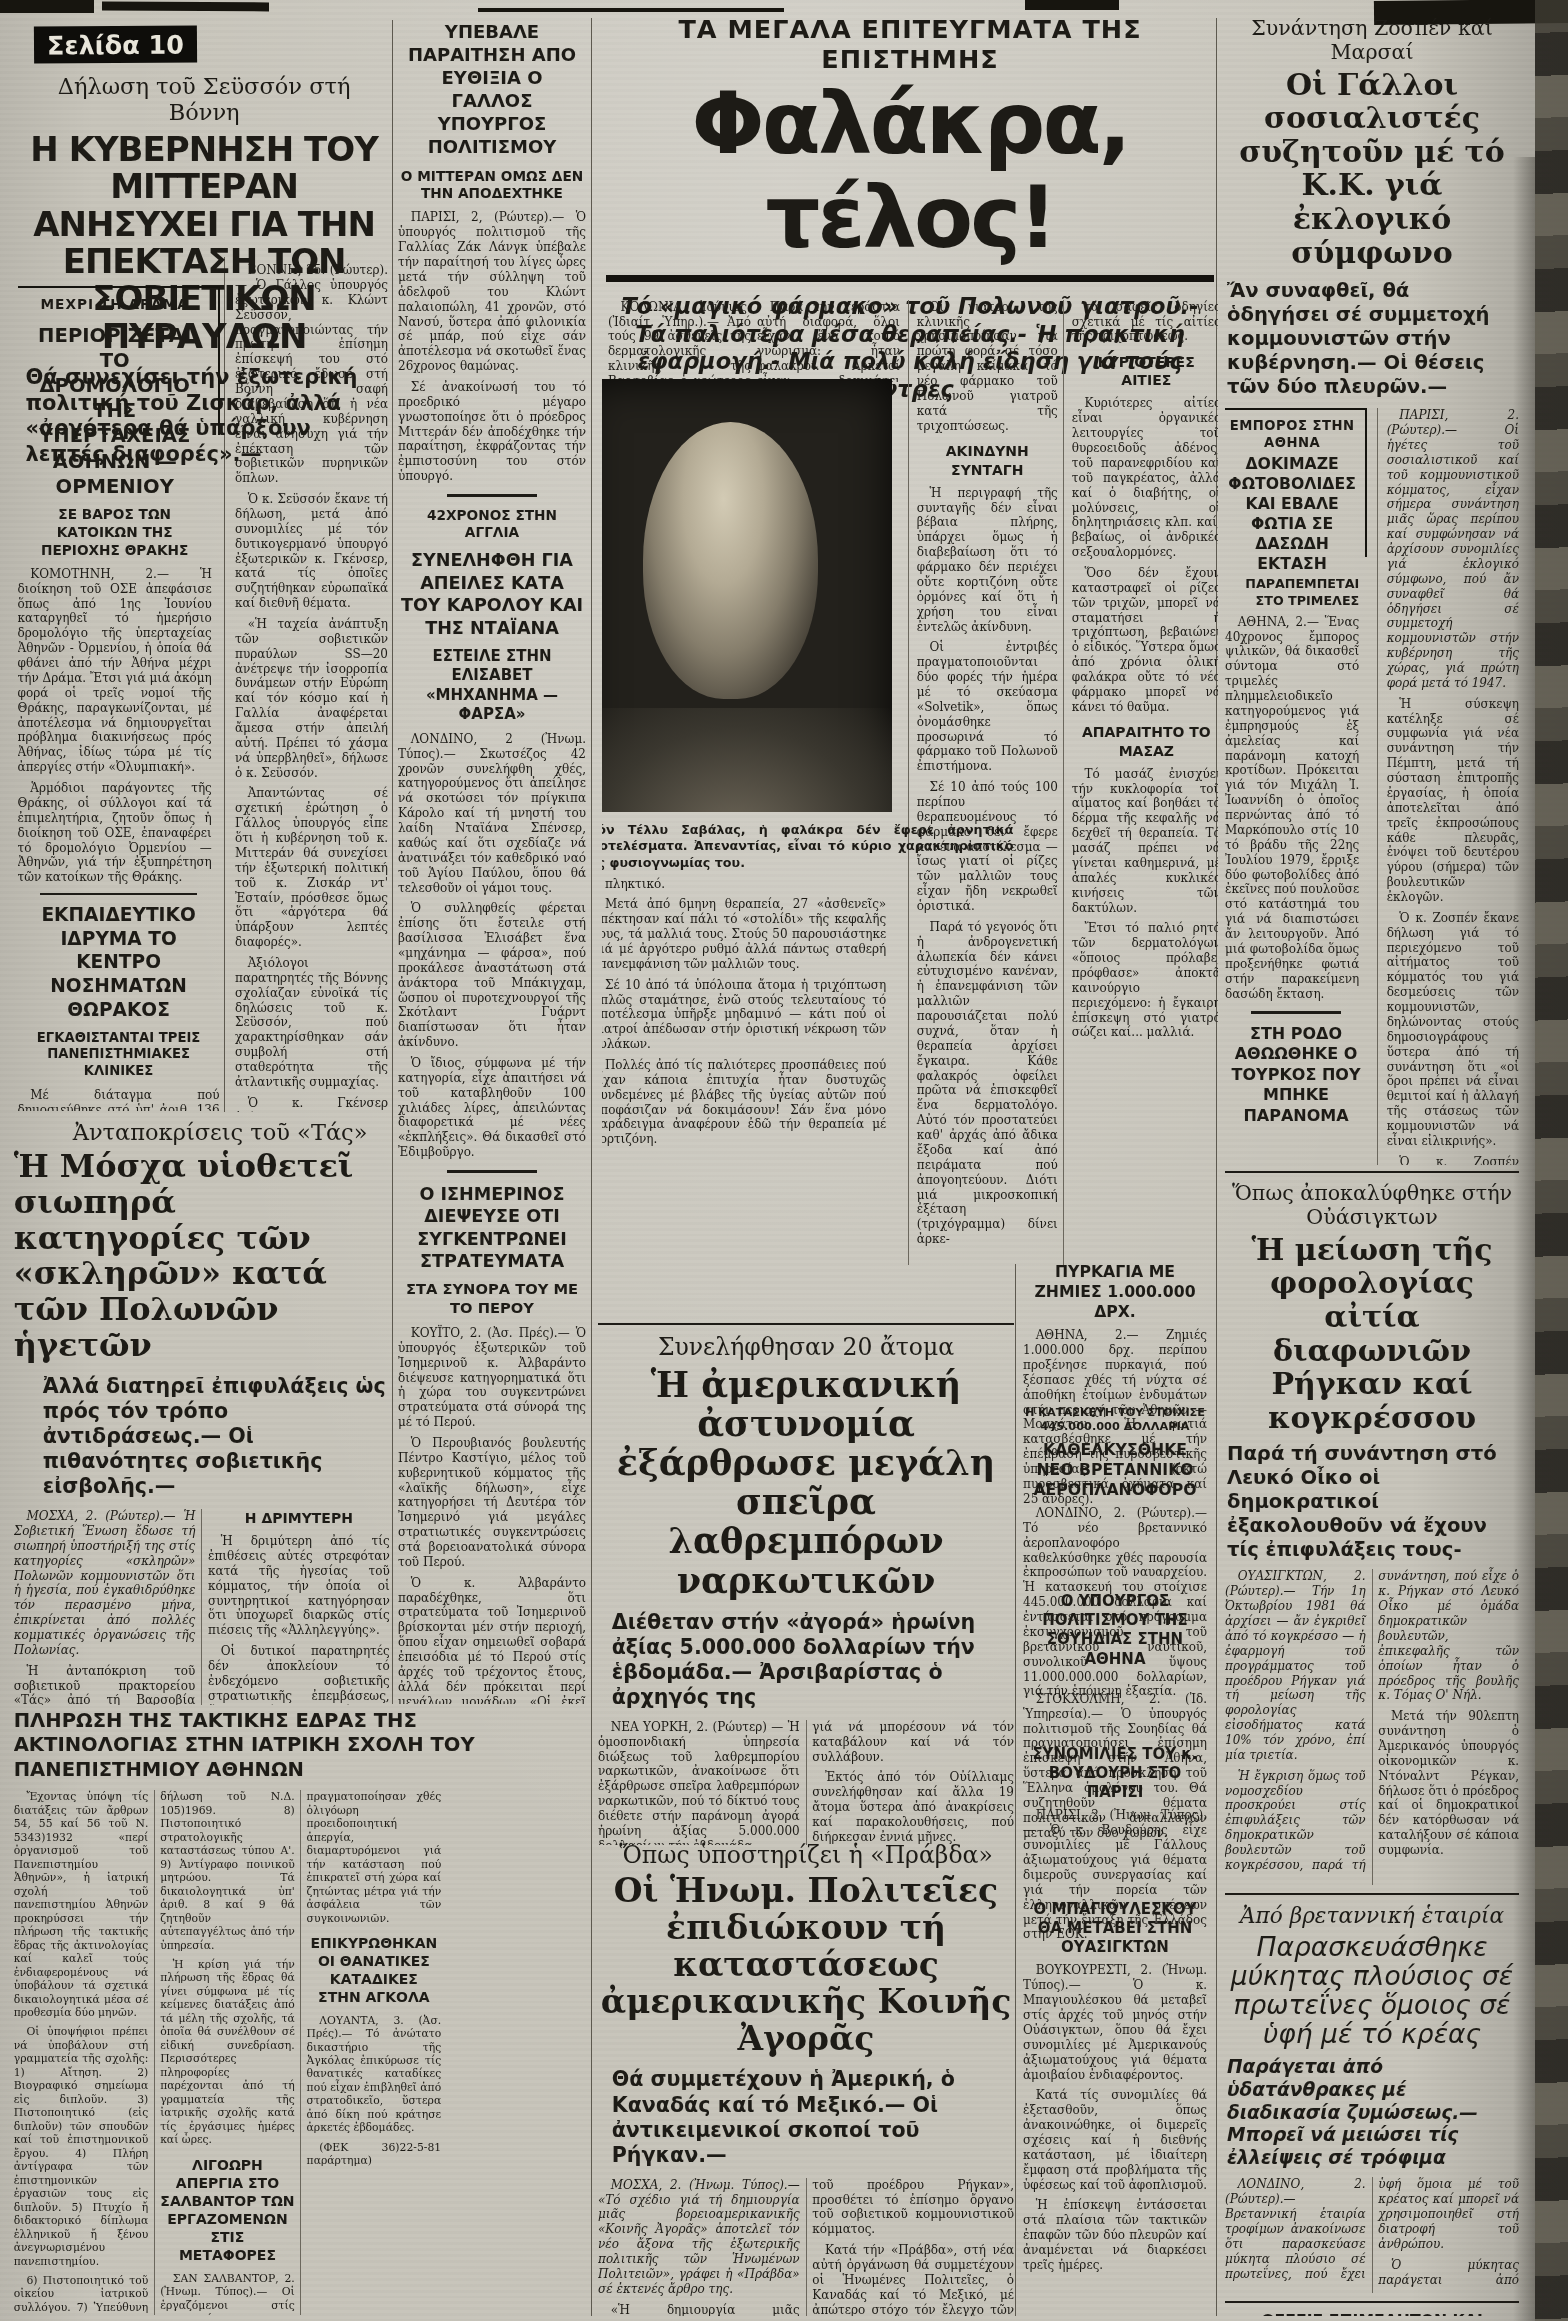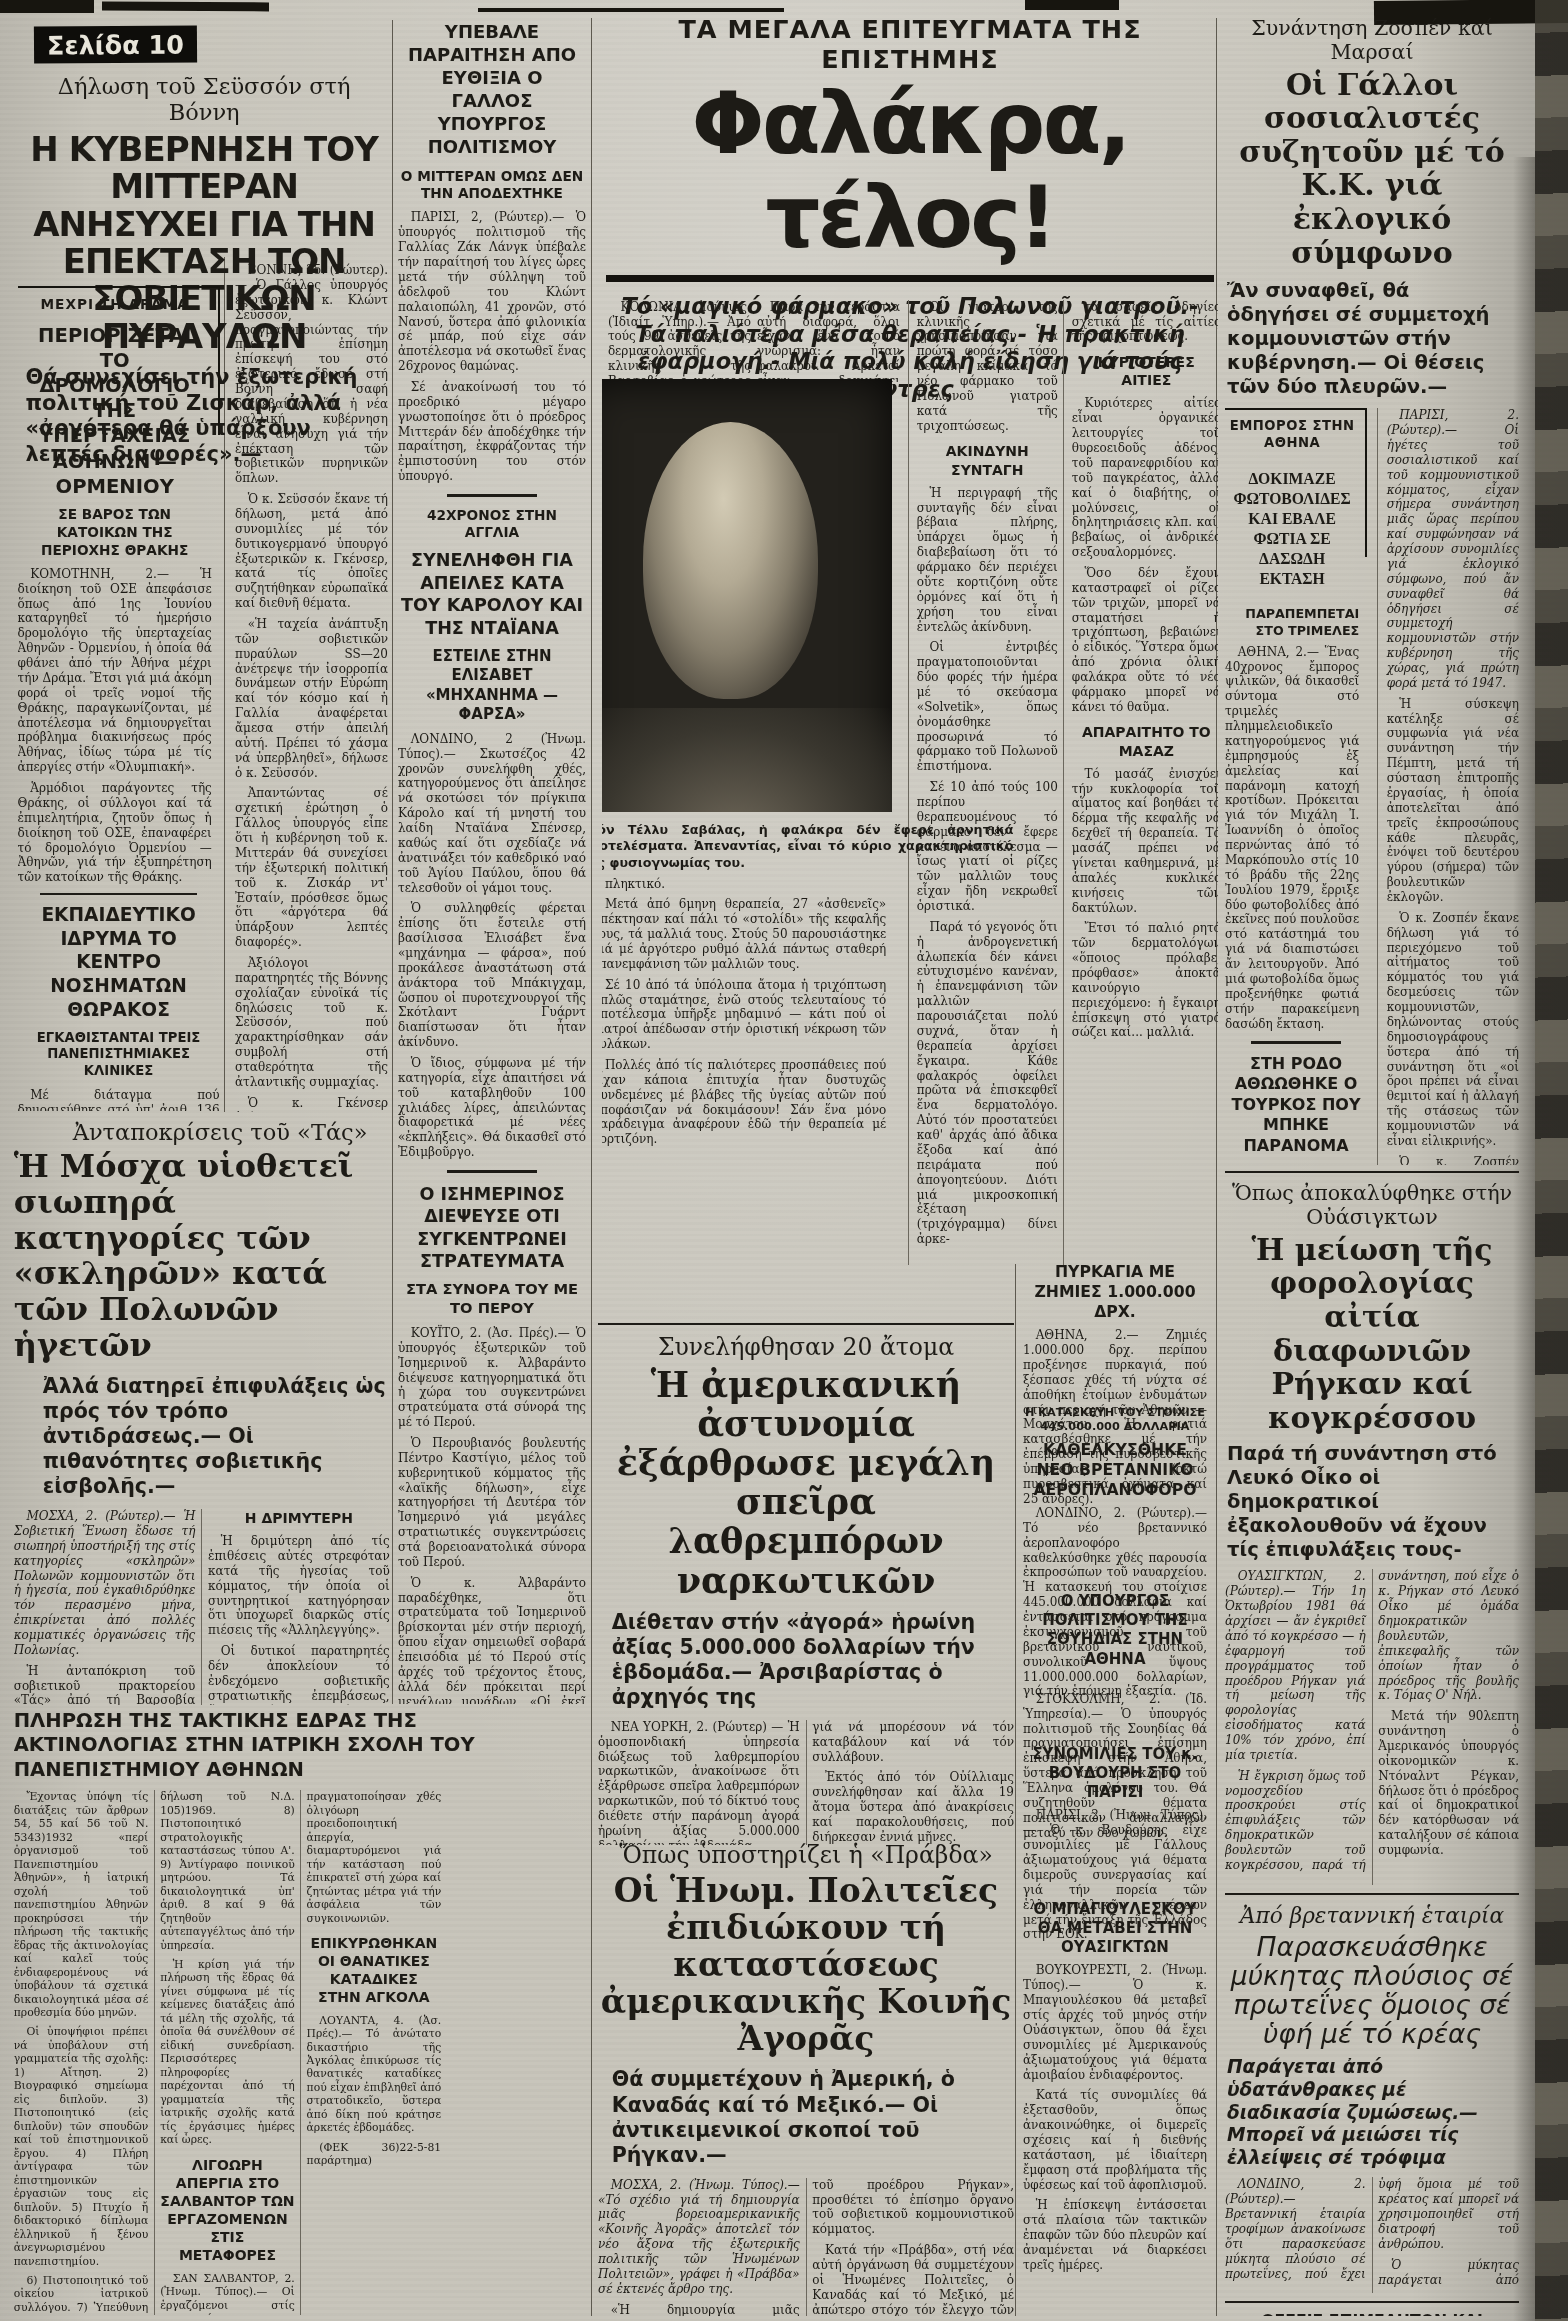--- a/index.html
+++ b/index.html
@@ -124,21 +124,21 @@
   <div class="abs" style="left:13.7px;top:1709px;width:574px;height:606px;overflow:hidden;">
     <h2 class="h-caps" style="font-size:19.6px;text-align:left;line-height:1.25;margin-bottom:7.8px;">ΠΛΗΡΩΣΗ ΤΗΣ ΤΑΚΤΙΚΗΣ ΕΔΡΑΣ ΤΗΣ ΑΚΤΙΝΟΛΟΓΙΑΣ ΣΤΗΝ ΙΑΤΡΙΚΗ ΣΧΟΛΗ ΤΟΥ ΠΑΝΕΠΙΣΤΗΜΙΟΥ ΑΘΗΝΩΝ</h2>
     <div class="body-t cols4" style="font-size:10.8px;line-height:1.25;height:537px;">
         <p>Ἔχοντας ὑπόψη τίς διατάξεις τῶν ἄρθρων 54, 55 καί 56 τοῦ Ν. 5343)1932 «περί ὀργανισμοῦ τοῦ Πανεπιστημίου Ἀθηνῶν», ἡ ἰατρική σχολή τοῦ πανεπιστημίου Ἀθηνῶν προκηρύσσει τήν πλήρωση τῆς τακτικῆς ἕδρας τῆς ἀκτινολογίας καί καλεῖ τούς ἐνδιαφερομένους νά ὑποβάλουν τά σχετικά δικαιολογητικά μέσα σέ προθεσμία δύο μηνῶν.</p>
         <p>Οἱ ὑποψήφιοι πρέπει νά ὑποβάλουν στή γραμματεία τῆς σχολῆς: 1) Αἴτηση. 2) Βιογραφικό σημείωμα εἰς διπλοῦν. 3) Πιστοποιητικό (εἰς διπλοῦν) τῶν σπουδῶν καί τοῦ ἐπιστημονικοῦ ἔργου. 4) Πλήρη ἀντίγραφα τῶν ἐπιστημονικῶν ἐργασιῶν τους εἰς διπλοῦν. 5) Πτυχίο ἤ διδακτορικό δίπλωμα ἑλληνικοῦ ἤ ξένου ἀνεγνωρισμένου πανεπιστημίου.</p>
         <p>6) Πιστοποιητικό τοῦ οἰκείου ἰατρικοῦ συλλόγου. 7) Ὑπεύθυνη δήλωση τοῦ Ν.Δ. 105)1969. 8) Πιστοποιητικό στρατολογικῆς καταστάσεως τύπου Α'. 9) Ἀντίγραφο ποινικοῦ μητρώου. Τά δικαιολογητικά ὑπ' ἀριθ. 8 καί 9 θά ζητηθοῦν αὐτεπαγγέλτως ἀπό τήν ὑπηρεσία.</p>
         <p>Ἡ κρίση γιά τήν πλήρωση τῆς ἕδρας θά γίνει σύμφωνα μέ τίς κείμενες διατάξεις ἀπό τά μέλη τῆς σχολῆς, τά ὁποῖα θά συνέλθουν σέ εἰδική συνεδρίαση. Περισσότερες πληροφορίες παρέχονται ἀπό τή γραμματεία τῆς ἰατρικῆς σχολῆς κατά τίς ἐργάσιμες ἡμέρες καί ὧρες.</p>
         <h4>ΛΙΓΟΩΡΗ ΑΠΕΡΓΙΑ ΣΤΟ ΣΑΛΒΑΝΤΟΡ ΤΩΝ ΕΡΓΑΖΟΜΕΝΩΝ ΣΤΙΣ ΜΕΤΑΦΟΡΕΣ</h4>
         <p>ΣΑΝ ΣΑΛΒΑΝΤΟΡ, 2. (Ἠνωμ. Τύπος).— Οἱ ἐργαζόμενοι στίς μεταφορές πραγματοποίησαν χθές ὀλιγόωρη προειδοποιητική ἀπεργία, διαμαρτυρόμενοι γιά τήν κατάσταση πού ἐπικρατεῖ στή χώρα καί ζητώντας μέτρα γιά τήν ἀσφάλεια τῶν συγκοινωνιῶν.</p>
         <h4>ΕΠΙΚΥΡΩΘΗΚΑΝ ΟΙ ΘΑΝΑΤΙΚΕΣ ΚΑΤΑΔΙΚΕΣ ΣΤΗΝ ΑΓΚΟΛΑ</h4>
-        <p>ΛΟΥΑΝΤΑ, 4. (Ἀσ. Πρές).— Τό ἀνώτατο δικαστήριο τῆς Ἀγκόλας ἐπικύρωσε τίς θανατικές καταδίκες πού εἶχαν ἐπιβληθεῖ ἀπό στρατοδικεῖο, ὕστερα ἀπό δίκη πού κράτησε ἀρκετές ἑβδομάδες.</p>
+        <p>ΛΟΥΑΝΤΑ, 3. (Ἀσ. Πρές).— Τό ἀνώτατο δικαστήριο τῆς Ἀγκόλας ἐπικύρωσε τίς θανατικές καταδίκες πού εἶχαν ἐπιβληθεῖ ἀπό στρατοδικεῖο, ὕστερα ἀπό δίκη πού κράτησε ἀρκετές ἑβδομάδες.</p>
         <p>(ΦΕΚ 36)22-5-81 παράρτημα)</p>
       </div>
   </div>
 
   <div class="abs" style="left:398px;top:19.6px;width:188px;height:1684px;overflow:hidden;">
     <div>
       <h2 class="h-caps" style="font-size:18px;">ΥΠΕΒΑΛΕ ΠΑΡΑΙΤΗΣΗ ΑΠΟ ΕΥΘΙΞΙΑ Ο ΓΑΛΛΟΣ ΥΠΟΥΡΓΟΣ ΠΟΛΙΤΙΣΜΟΥ</h2>
       <div class="h-caps" style="font-size:13.7px;margin:9.8px 0 7.8px;">Ο ΜΙΤΤΕΡΑΝ ΟΜΩΣ ΔΕΝ ΤΗΝ ΑΠΟΔΕΧΤΗΚΕ</div>
       <div class="body-t">
           <p>ΠΑΡΙΣΙ, 2, (Ρώυτερ).— Ὁ ὑπουργός πολιτισμοῦ τῆς Γαλλίας Ζάκ Λάνγκ ὑπέβαλε τήν παραίτησή του λίγες ὧρες μετά τήν σύλληψη τοῦ ἀδελφοῦ του Κλώντ παλαιοπώλη, 41 χρονῶν, στό Νανσύ, ὕστερα ἀπό φιλονικία σέ μπάρ, πού εἶχε σάν ἀποτέλεσμα νά σκοτωθεῖ ἕνας 26χρονος θαμώνας.</p>
@@ -273,21 +273,21 @@
   <div class="abs" style="left:1225px;top:15.7px;width:294px;height:2300px;overflow:hidden;">
     <div>
       <div class="kicker-serif" style="font-size:20.6px;font-weight:400;">Συνάντηση Ζοσπέν καί Μαρσαί</div>
       <h1 class="head-serif" style="font-size:30px;margin-top:3.9px;">Οἱ Γάλλοι σοσιαλιστές συζητοῦν μέ τό Κ.Κ. γιά ἐκλογικό σύμφωνο</h1>
       <p class="deck" style="font-size:19.6px;margin:9.8px 2px;">Ἄν συναφθεῖ, θά ὁδηγήσει σέ συμμετοχή κομμουνιστῶν στήν κυβέρνηση.— Οἱ θέσεις τῶν δύο πλευρῶν.—</p>
       <div style="display:flex;gap:9.8px;height:757px;overflow:hidden;">
         <div style="width:147px;">
           <div class="boxed">
             <div class="corner-tr"></div>
             <div class="h-caps" style="font-size:13.2px;letter-spacing:0.5px;">ΕΜΠΟΡΟΣ ΣΤΗΝ ΑΘΗΝΑ</div>
-            <h2 class="h-caps" style="font-size:15.7px;margin:17px 0;font-family:Liberation Serif, serif;">ΔΟΚΙΜΑΖΕ ΦΩΤΟΒΟΛΙΔΕΣ ΚΑΙ ΕΒΑΛΕ ΦΩΤΙΑ ΣΕ ΔΑΣΩΔΗ ΕΚΤΑΣΗ</h2>
+            <h2 class="h-caps" style="font-size:15.7px;margin:2px 0;">ΔΟΚΙΜΑΖΕ ΦΩΤΟΒΟΛΙΔΕΣ ΚΑΙ ΕΒΑΛΕ ΦΩΤΙΑ ΣΕ ΔΑΣΩΔΗ ΕΚΤΑΣΗ</h2>
             <div class="h-caps" style="font-size:12.7px;text-align:right;margin-bottom:5.9px;">ΠΑΡΑΠΕΜΠΕΤΑΙ ΣΤΟ ΤΡΙΜΕΛΕΣ</div>
             <div class="body-t">
                 <p>ΑΘΗΝΑ, 2.— Ἕνας 40χρονος ἔμπορος ψιλικῶν, θά δικασθεῖ σύντομα στό τριμελές πλημμελειοδικεῖο κατηγορούμενος γιά ἐμπρησμούς ἐξ ἀμελείας καί παράνομη κατοχή κροτίδων. Πρόκειται γιά τόν Μιχάλη Ἰ. Ἰωαννίδη ὁ ὁποῖος περνώντας ἀπό τό Μαρκόπουλο στίς 10 τό βράδυ τῆς 22ης Ἰουλίου 1979, ἔρριξε δύο φωτοβολίδες ἀπό ἐκεῖνες πού πουλοῦσε στό κατάστημά του γιά νά διαπιστώσει ἄν λειτουργοῦν. Ἀπό μιά φωτοβολίδα ὅμως προξενήθηκε φωτιά στήν παρακείμενη δασώδη ἔκταση.</p>
               </div>
           </div>
           <div class="sep"></div>
           <div>
             <h2 class="h-caps" style="font-size:16px;">ΣΤΗ ΡΟΔΟ ΑΘΩΩΘΗΚΕ Ο ΤΟΥΡΚΟΣ ΠΟΥ ΜΠΗΚΕ ΠΑΡΑΝΟΜΑ</h2>
 
           </div>

